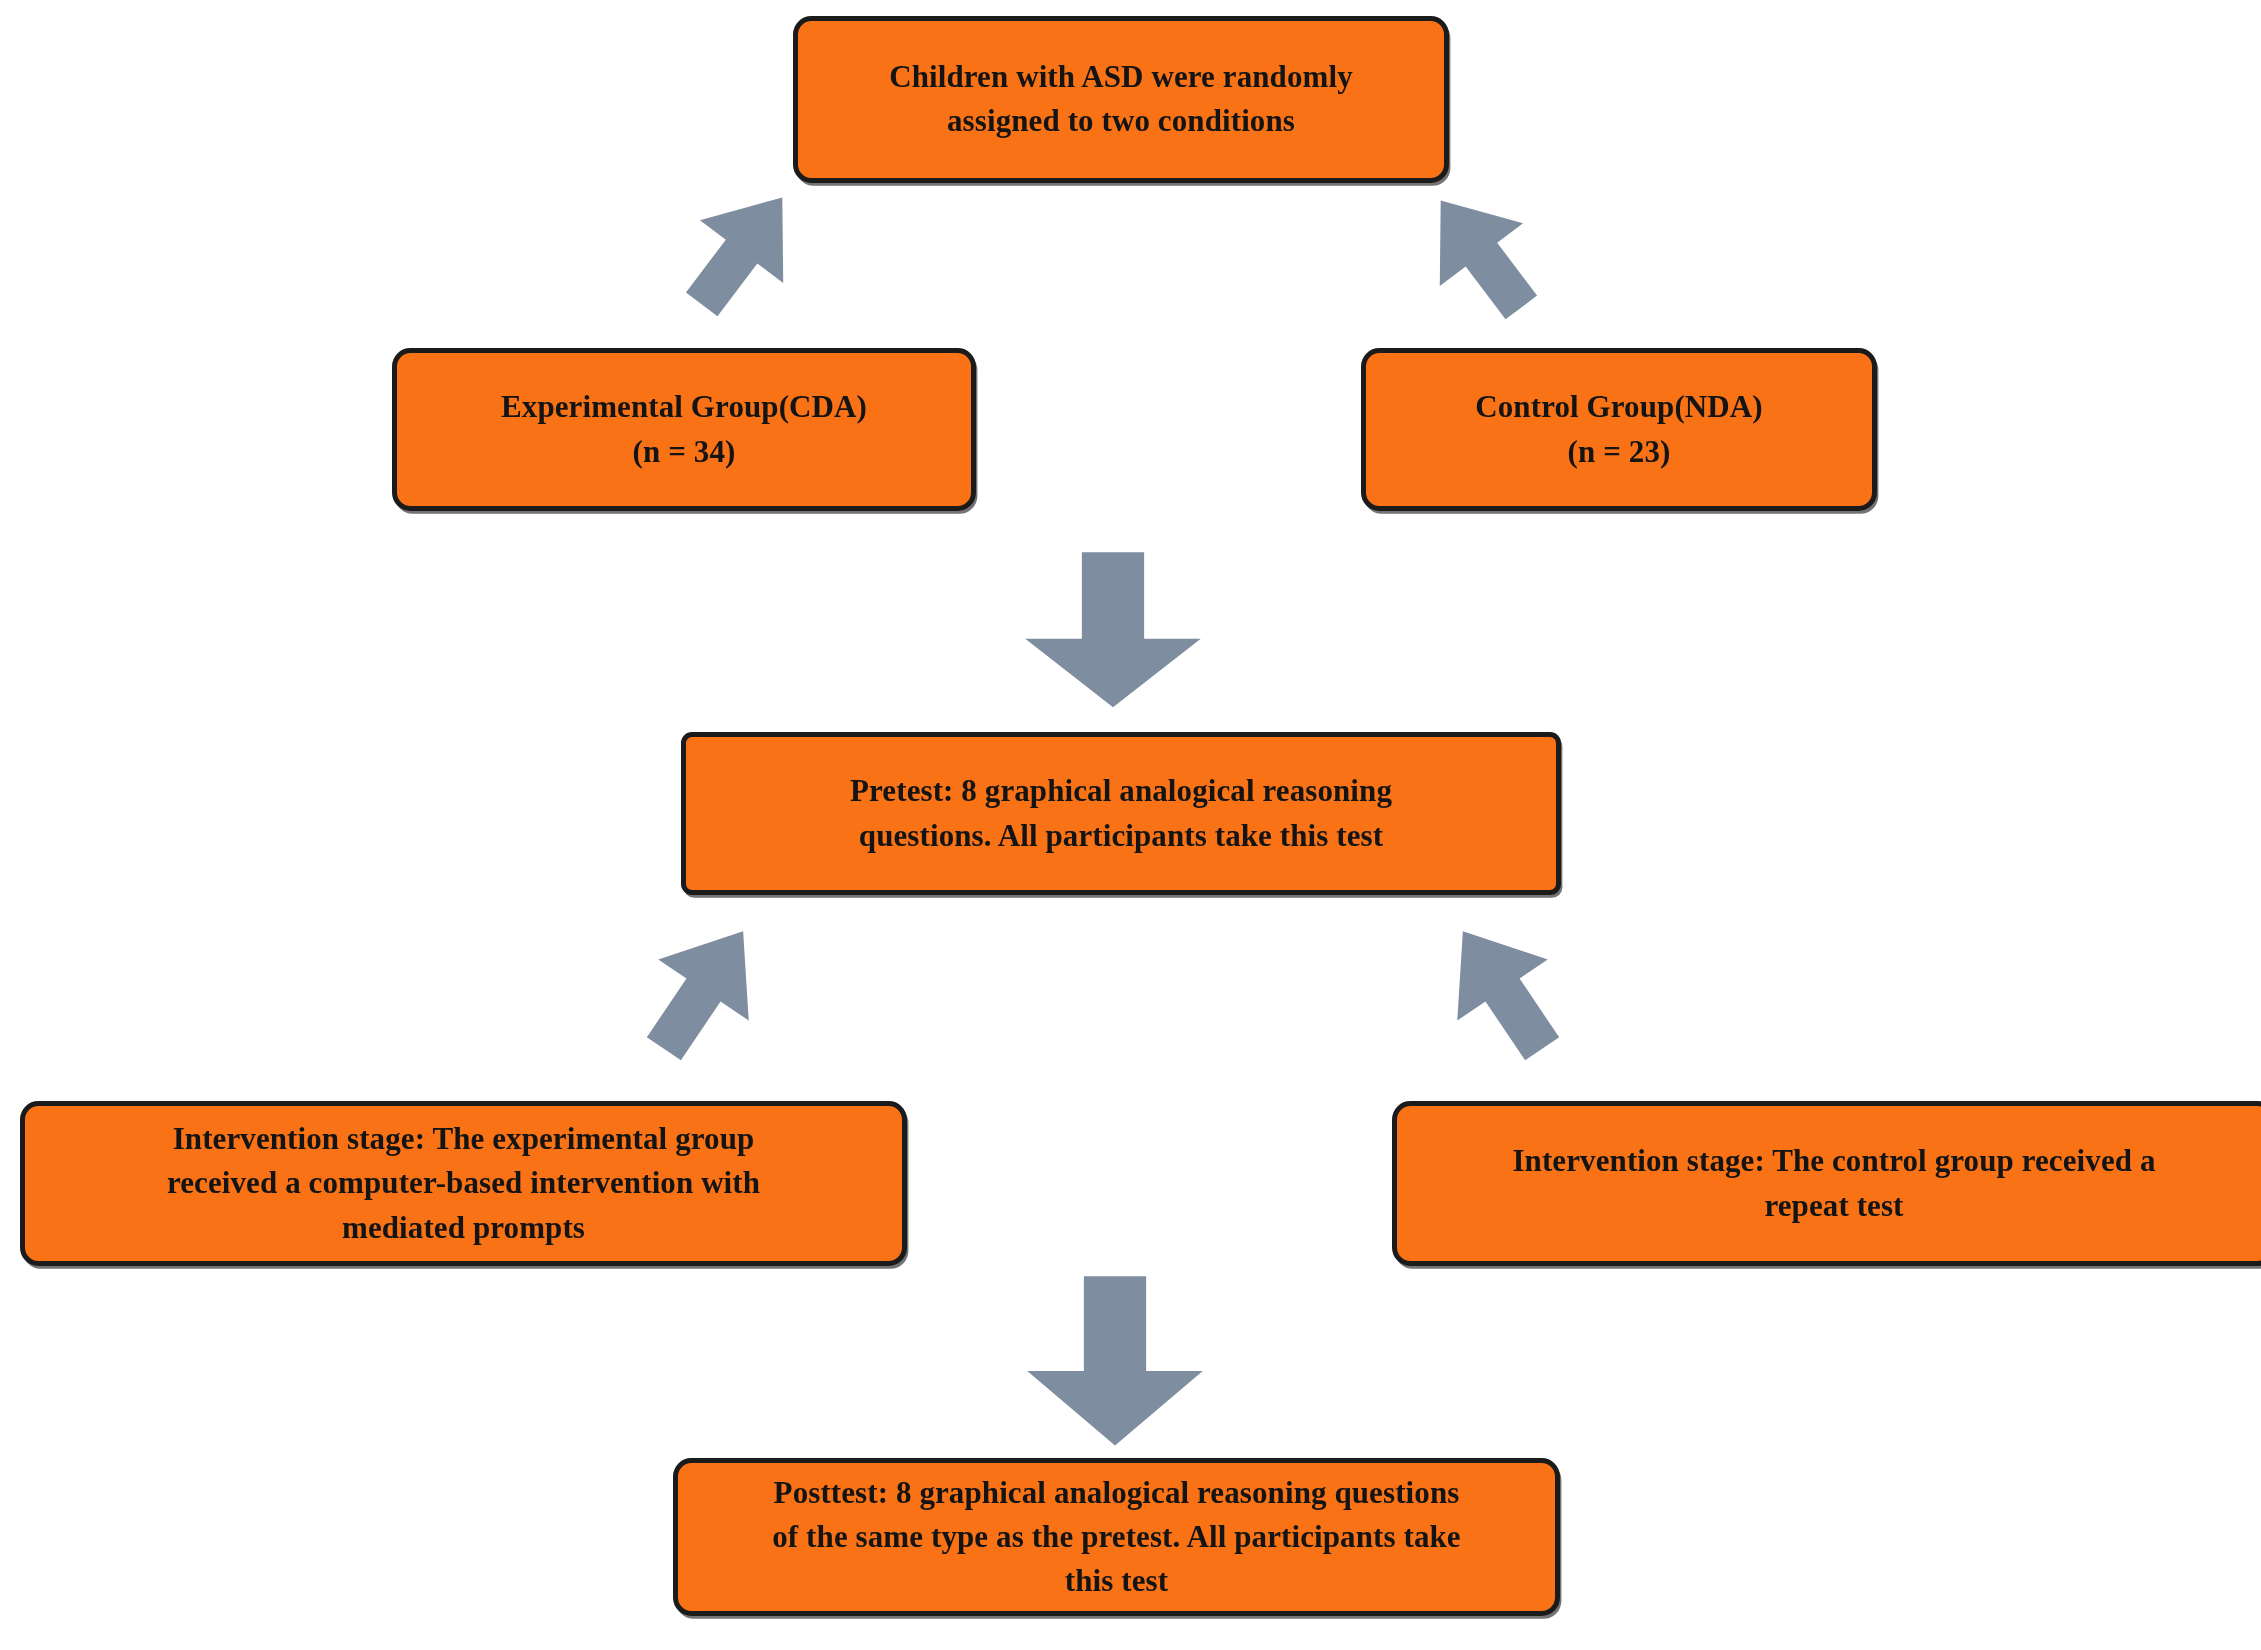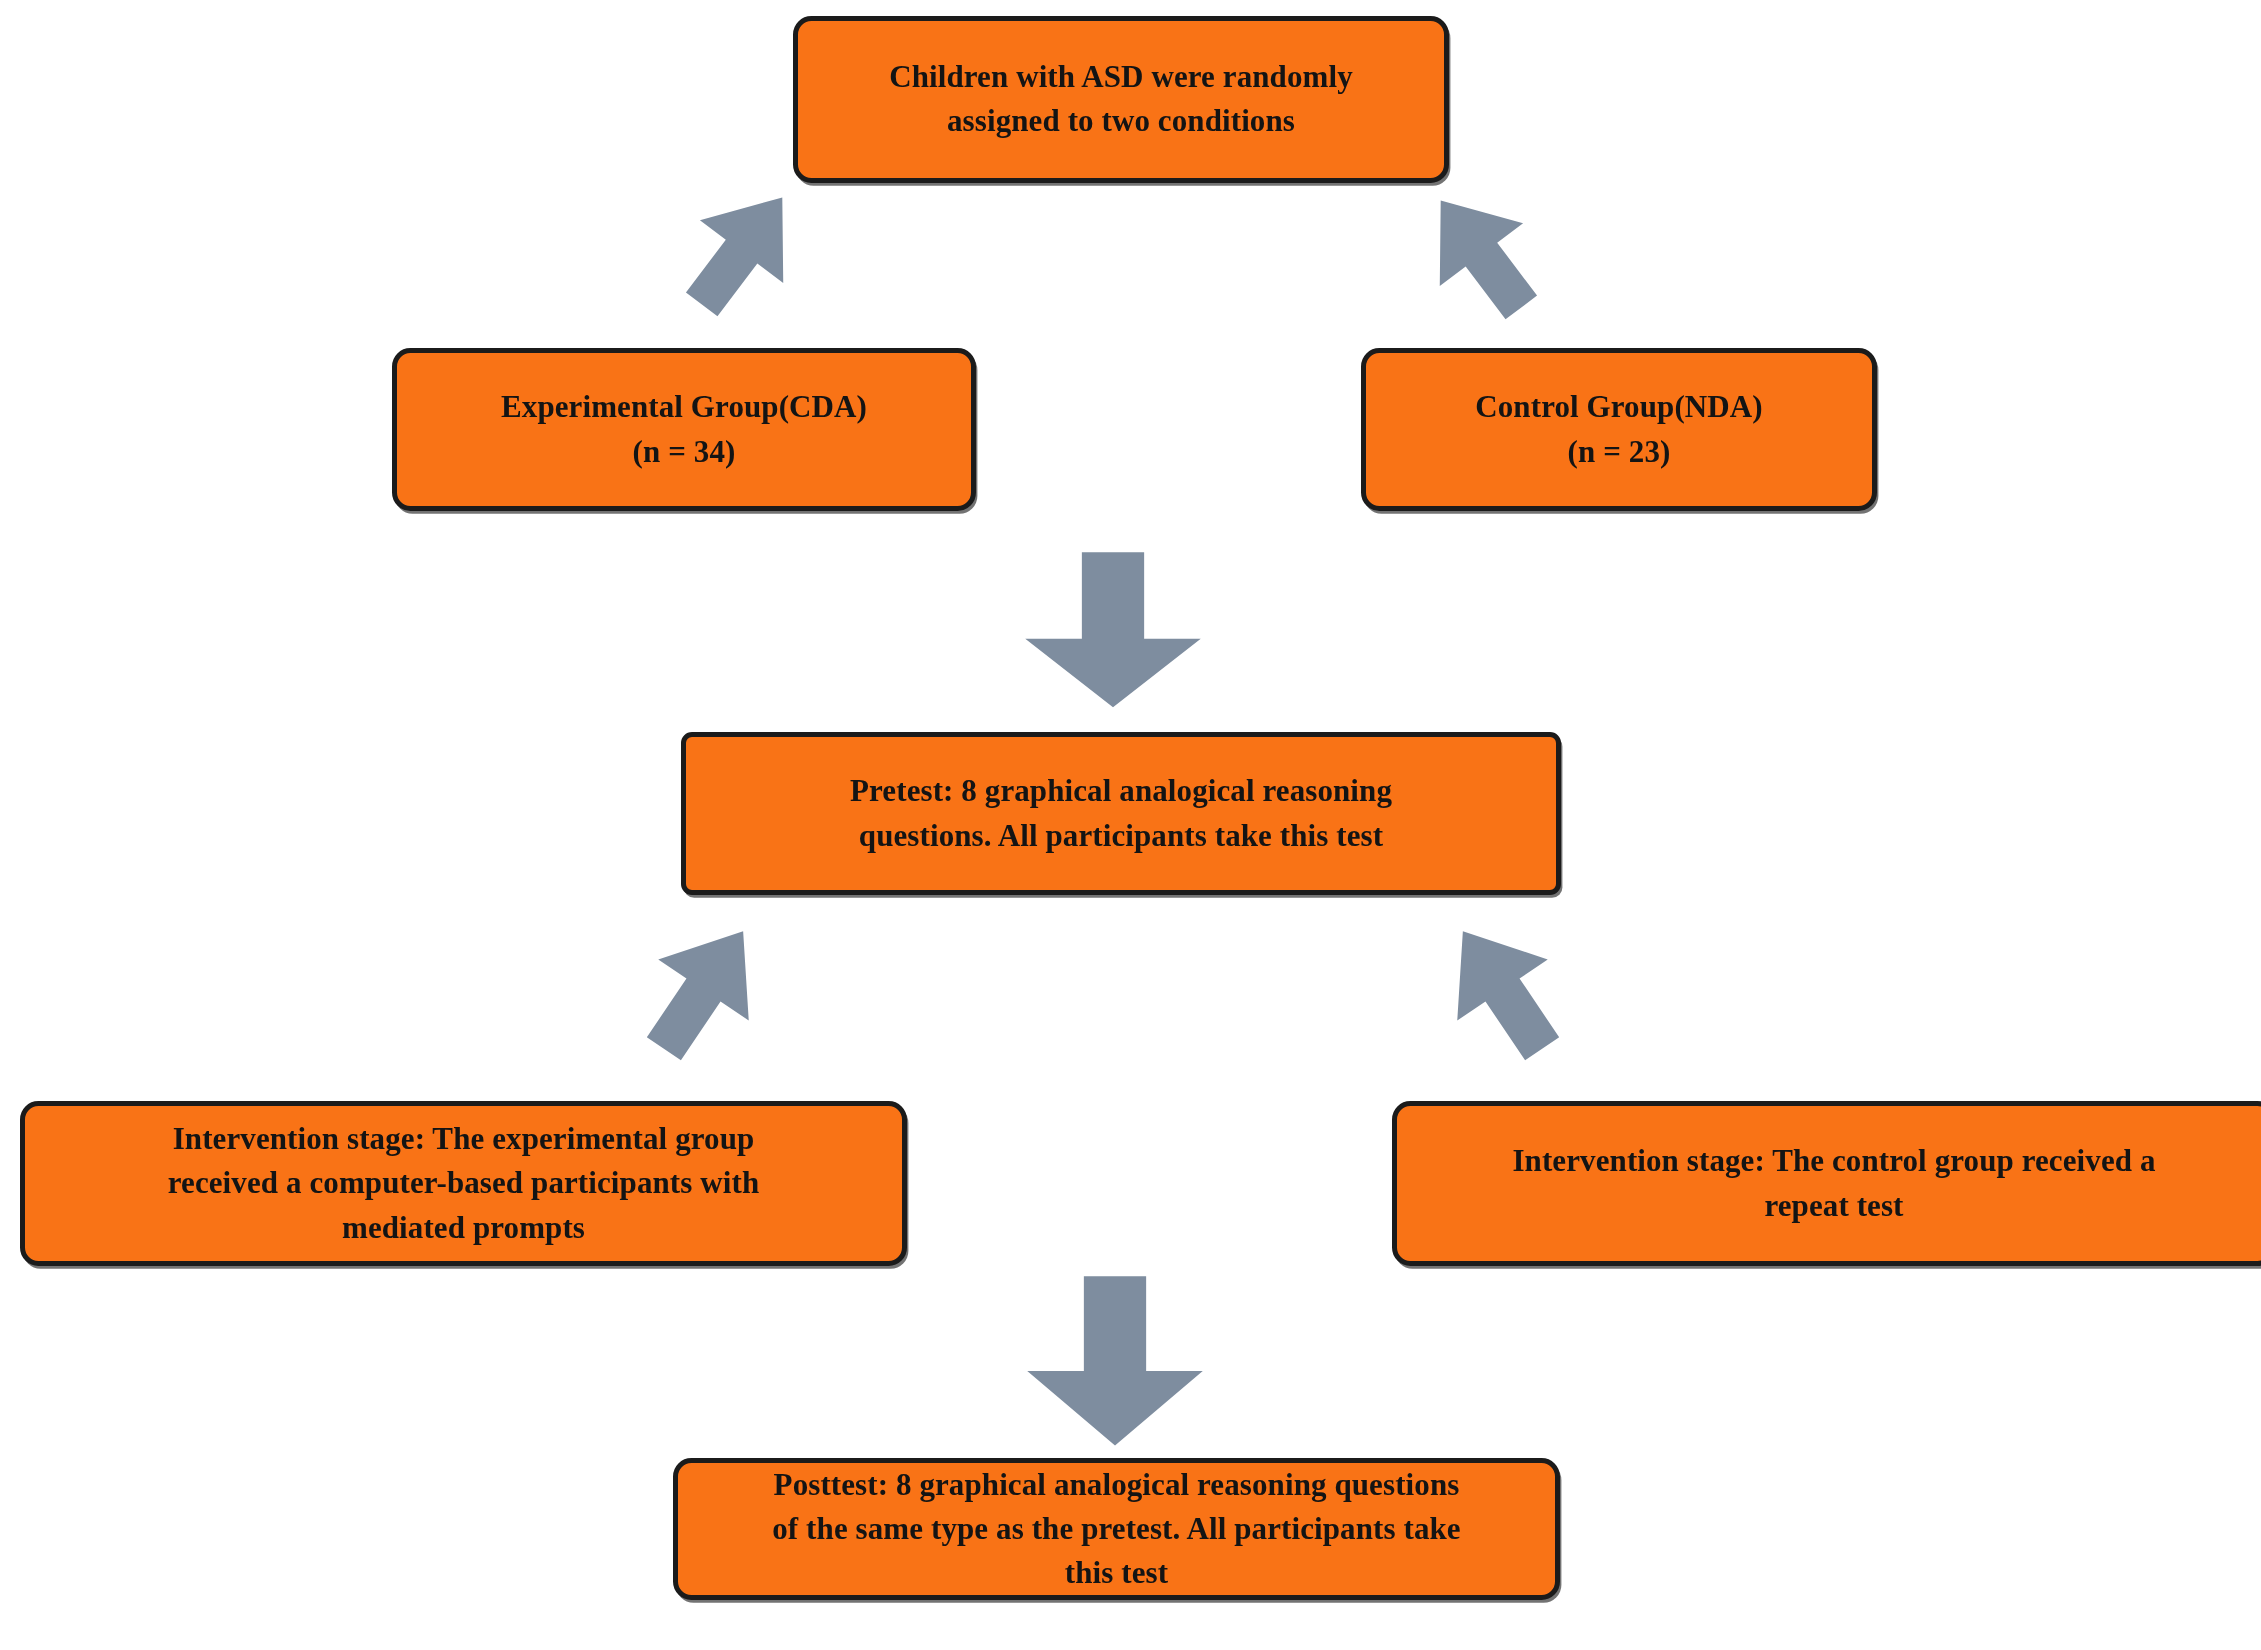--- a/index.html
+++ b/index.html
@@ -42,21 +42,21 @@
     white-space: pre-line;
   }
 
   
   #node-root        { left: 793px; top: 15.6px;   width: 656px;  height: 167px; }
   #node-experimental{ left: 392px;  top: 348px;  width: 584px;  height: 163px; }
   #node-control     { left: 1361px; top: 348px;  width: 516px;  height: 163px; }
   #node-pretest     { left: 681px;  top: 732px; width: 880px; height: 163px; border-radius: 11px; }
   #node-interv-exp  { left: 20px;   top: 1101px; width: 887px; height: 165px; }
   #node-interv-ctrl { left: 1392px; top: 1101px; width: 884px; height: 165px; }
-  #node-posttest    { left: 673px;  top: 1458px; width: 887px; height: 142px; }
+  #node-posttest    { left: 673px;  top: 1458px; width: 887px; height: 158px; }
 
   
   .arrow {
     position: absolute;
     overflow: visible;
   }
   .arrow svg { display: block; overflow: visible; }
   .arrow-shape { fill: #7e8d9f; }
 
   #arrow-root-left   { left: 664px;  top: 177px; }
@@ -124,21 +124,21 @@
   <div class="arrow" id="arrow-pre-right">
     <svg width="163" height="156" viewBox="0 0 230 220">
       <g transform="rotate(146 115 110)">
         <polygon class="arrow-shape" points="115,210 38,110 86,110 86,10 144,10 144,110 192,110"></polygon>
       </g>
     </svg>
   </div>
 
   <div class="node" id="node-interv-exp">
     <span class="label">Intervention stage: The experimental group
-received a computer-based participants with
+received a computer-based intervention with
 mediated prompts</span>
   </div>
 
   <div class="node" id="node-interv-ctrl">
     <span class="label">Intervention stage: The control group received a
 repeat test</span>
   </div>
 
   <div class="arrow" id="arrow-post-down">
     <svg width="184" height="177" viewBox="0 0 260 250">

